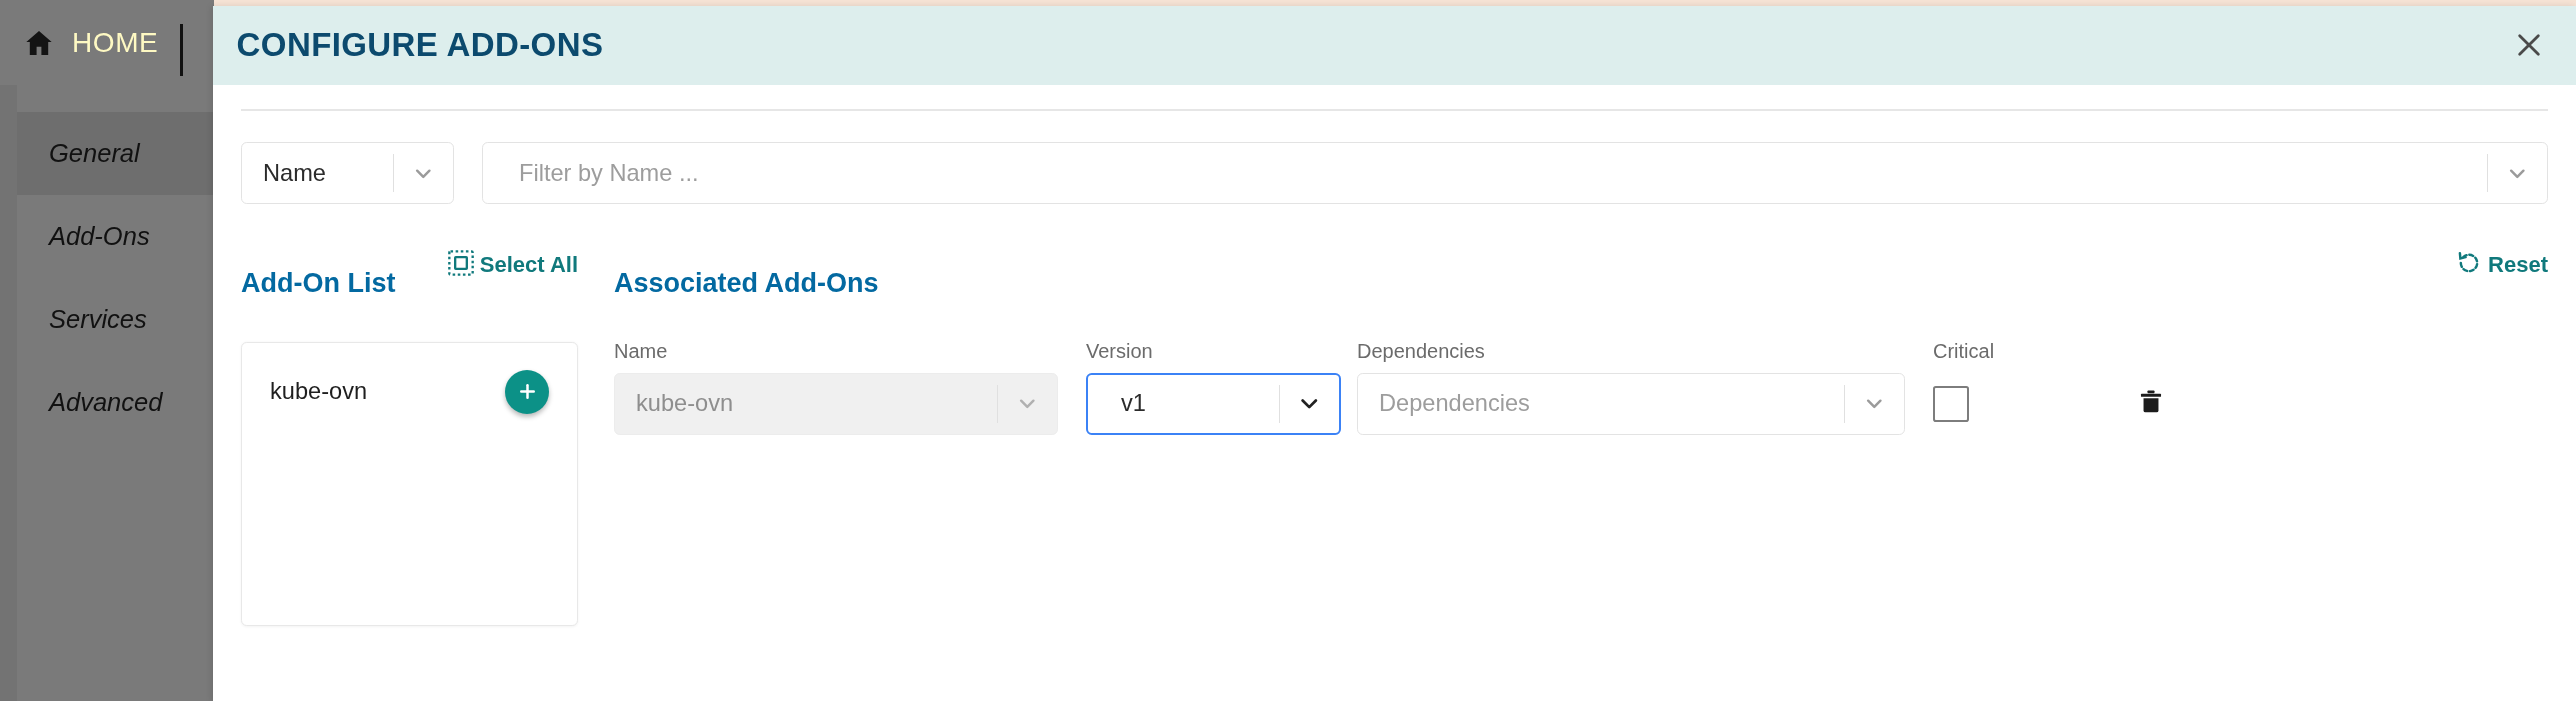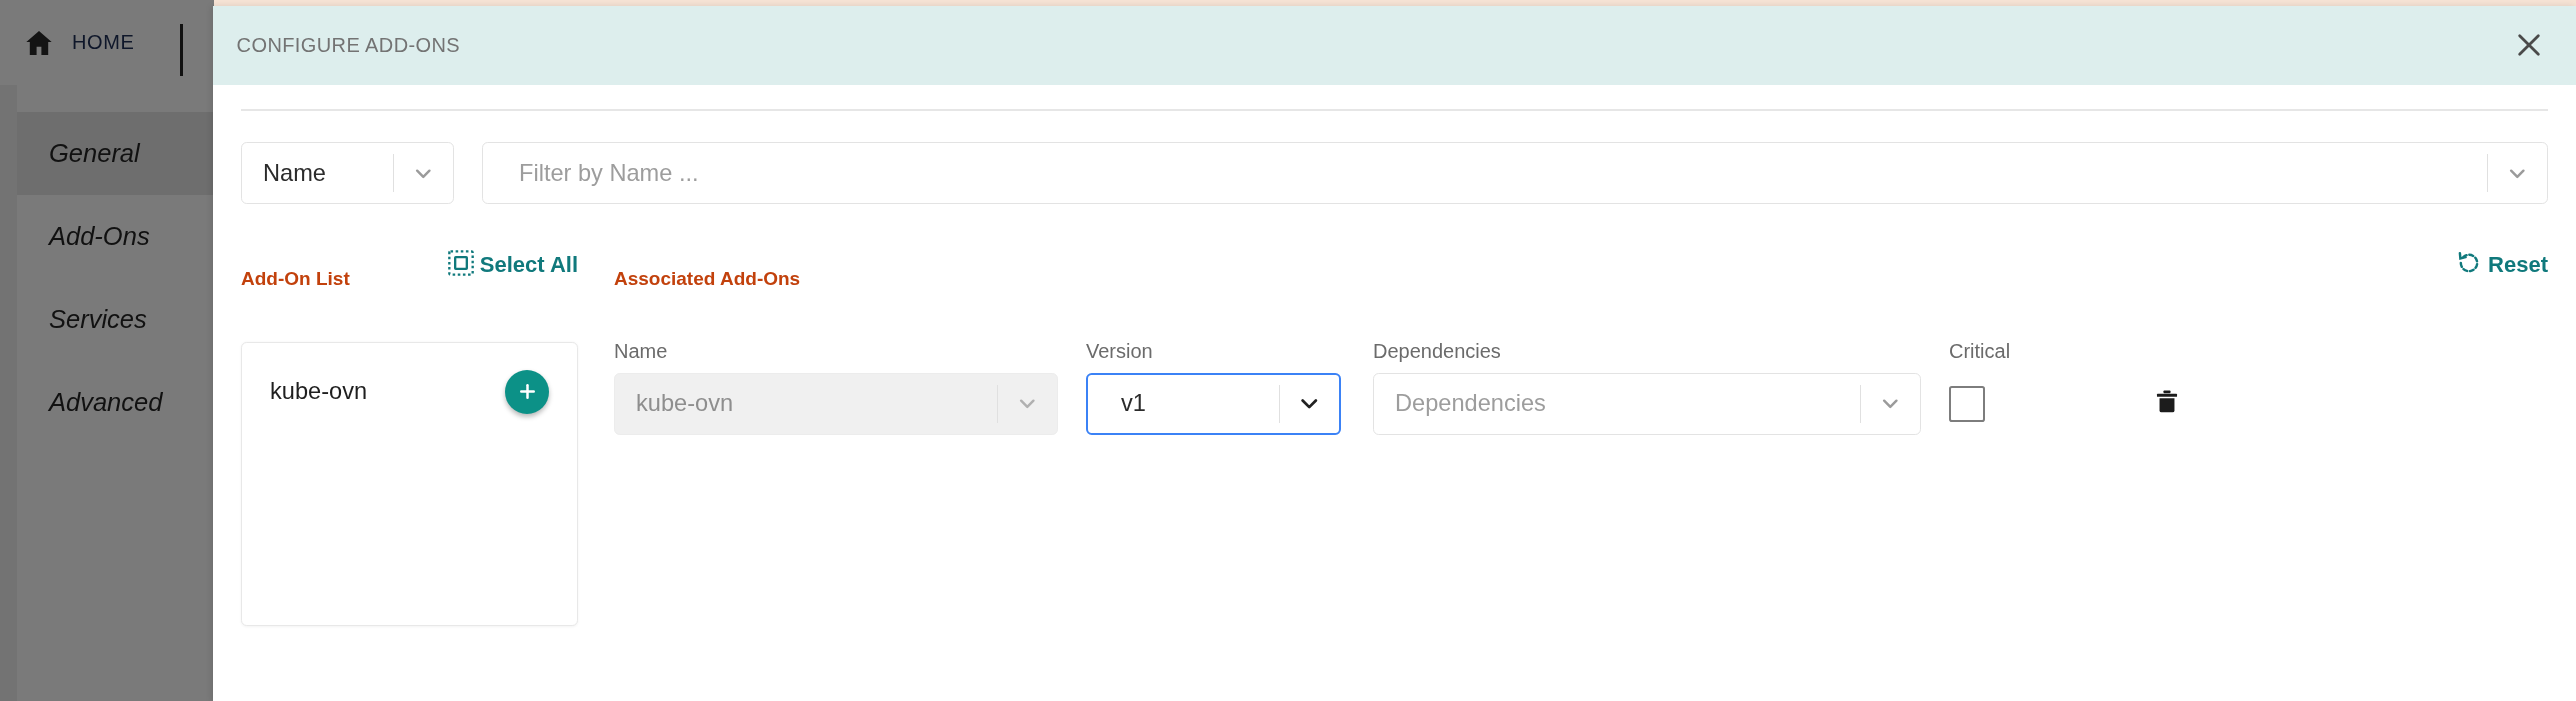--- a/index.html
+++ b/index.html
@@ -43,22 +43,22 @@
   }
   .home-link {
     display: flex;
     align-items: center;
     gap: 17px;
     padding-left: 23px;
     height: 100%;
   }
   .home-icon { width: 32px; height: 32px; display:block; }
   .home-label {
-    font-size: 20px;
-    color: #0f172a;
+    font-size: 28px;
+    color: #fef9c3;
     letter-spacing: 0.6px;
   }
   .topbar-divider {
     position: absolute;
     left: 180px; top: 23.6px;
     width: 2.8px; height: 52px;
     background: #111111;
   }
 
   .side-panel {
@@ -100,23 +100,23 @@
   }
   .modal-header {
     position: relative;
     height: 79px;
     background: #ddeeed;
     display: flex;
     align-items: center;
   }
   .modal-title {
     margin-left: 23.6px;
-    font-size: 20px;
-    font-weight: normal;
-    color: #737373;
+    font-size: 33px;
+    font-weight: bold;
+    color: #0c4a6e;
     letter-spacing: 0.4px;
   }
   .close-btn {
     position: absolute;
     right: 24.6px; top: 50%;
     transform: translateY(-50%);
     width: 44px; height: 44px;
     display: flex; align-items: center; justify-content: center;
     cursor: pointer;
   }
@@ -187,23 +187,23 @@
   .col-left { width: 337px; }
   .col-right { flex: 1; margin-left: 36px; }
 
   .col-head {
     display: flex;
     align-items: flex-start;
     justify-content: space-between;
     height: 70px;
   }
   .col-title {
-    font-size: 19px;
+    font-size: 27px;
     font-weight: bold;
-    color: #c2410c;
+    color: #0369a1;
     padding-top: 19px;
   }
   .icon-action {
     display: flex;
     flex-direction: row;
     align-items: center;
     gap: 4.7px;
     cursor: pointer;
     color: #10797c;
   }
@@ -262,21 +262,21 @@
     font-size: 20px;
     color: #6b6b6b;
     padding-bottom: 9.5px;
   }
   .assoc-fields {
     display: flex;
     align-items: center;
   }
   .c-name      { width: 444px; }
   .c-version   { width: 255px; margin-left: 28px; }
-  .c-deps      { width: 548px; margin-left: 32px; }
+  .c-deps      { width: 548px; margin-left: 16px; }
   .c-critical  { width: 170px; margin-left: 28px; display:flex; justify-content:flex-start; }
   .c-delete    { width: 113px; margin-left: 26.5px; }
 
   .field-disabled {
     background: #f0f0f0;
     border-color: #ececec;
     cursor: default;
   }
   .field-disabled .sel-value { color: #8e8e8e; }
   .field-focused {

